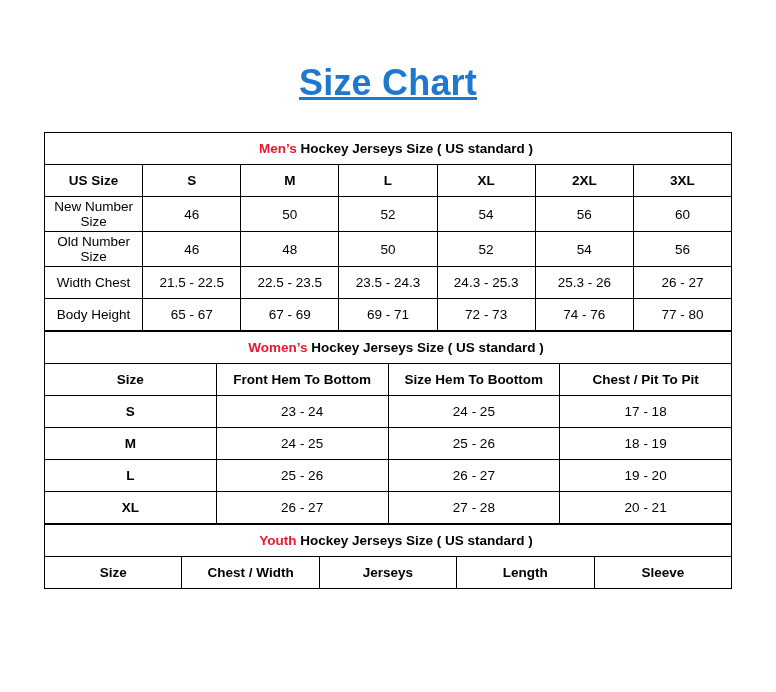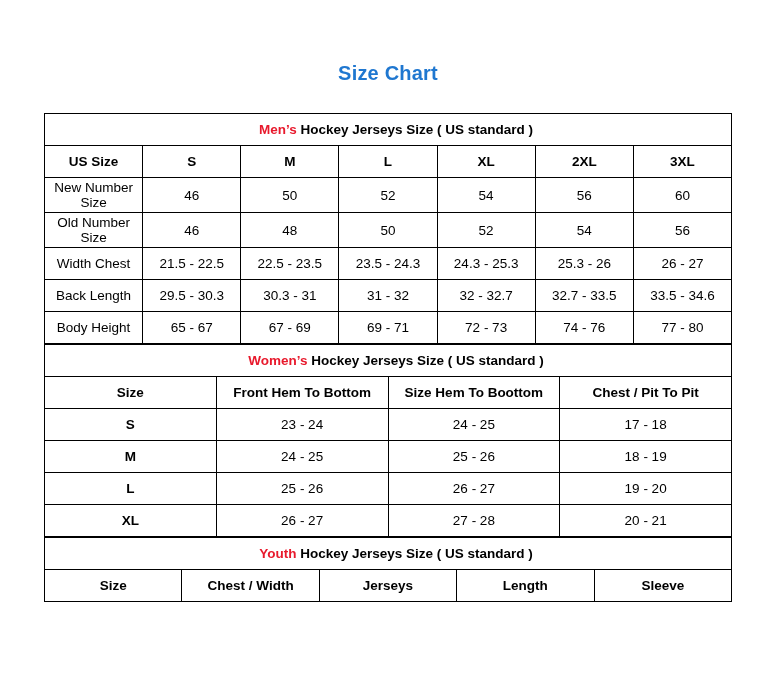--- a/index.html
+++ b/index.html
@@ -17,25 +17,26 @@
   }
   .page {
     width: 776px;
     height: 692px;
     position: relative;
     box-sizing: border-box;
   }
   .title {
     text-align: center;
     color: #1f77d0;
-    font-size: 20px;
+    font-size: 36px;
     font-weight: bold;
     padding-top: 62px;
     padding-bottom: 0;
     letter-spacing: 0.2px;
+    text-decoration: underline;
   }
   .chart-wrap {
     margin: 28px auto 0 auto;
     width: 688px;
   }
   table.size-table {
     border-collapse: collapse;
     width: 688px;
     table-layout: fixed;
   }
@@ -114,29 +115,20 @@
         <tr>
           <td class="row-label">Width Chest</td>
           <td>21.5 - 22.5</td>
           <td>22.5 - 23.5</td>
           <td>23.5 - 24.3</td>
           <td>24.3 - 25.3</td>
           <td>25.3 - 26</td>
           <td>26 - 27</td>
         </tr>
         <tr>
-          <td class="row-label">Back Length</td>
-          <td>29.5 - 30.3</td>
-          <td>30.3 - 31</td>
-          <td>31 - 32</td>
-          <td>32 - 32.7</td>
-          <td>32.7 - 33.5</td>
-          <td>33.5 - 34.6</td>
-        </tr>
-        <tr>
           <td class="row-label">Body Height</td>
           <td>65 - 67</td>
           <td>67 - 69</td>
           <td>69 - 71</td>
           <td>72 - 73</td>
           <td>74 - 76</td>
           <td>77 - 80</td>
         </tr>
       </tbody>
     </table>

